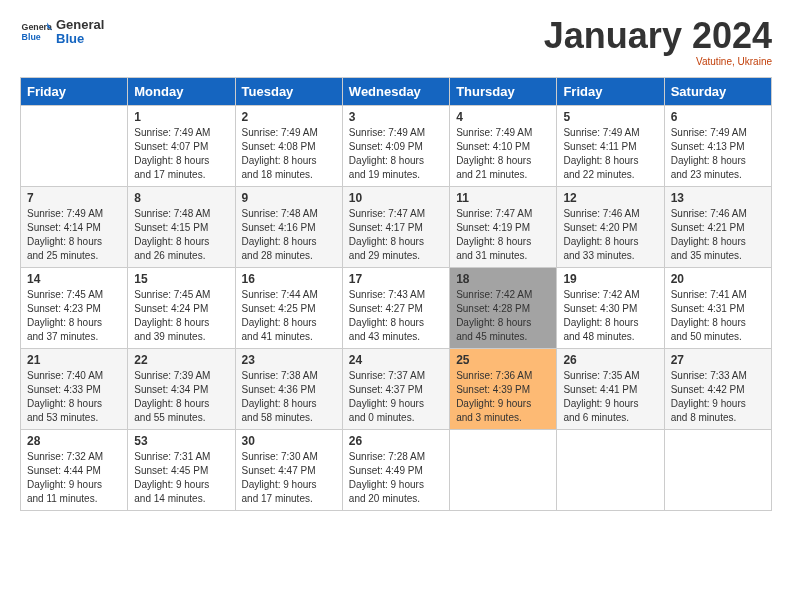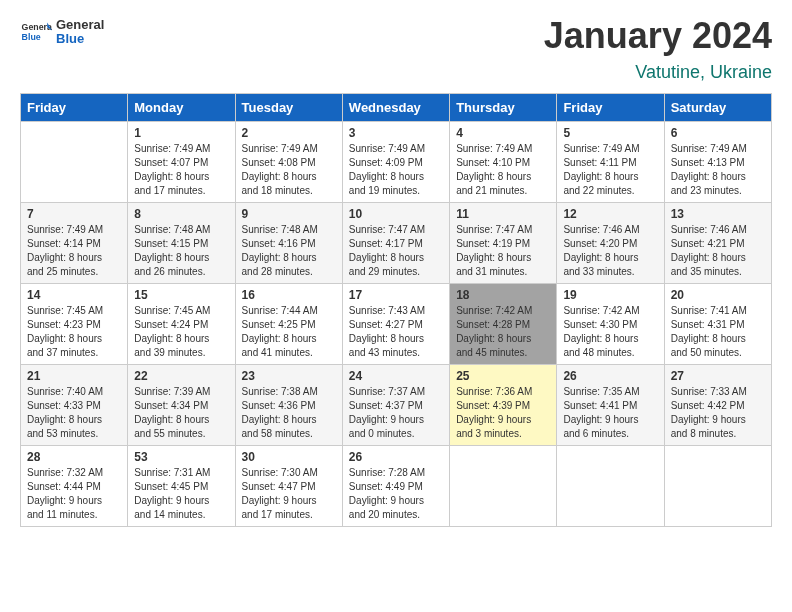--- a/index.html
+++ b/index.html
@@ -34,23 +34,23 @@
     .title-block {
       text-align: right;
     }
     .month-title {
       font-size: 36px;
       font-weight: bold;
       color: #333;
       line-height: 1.1;
     }
     .location {
-      font-size: 18px;
-      color: #0f766e;
-      margin-top: 6px;
+      font-size: 10px;
+      color: #c2410c;
+      margin-top: 0;
     }
     .calendar {
       width: 100%;
       border-collapse: collapse;
       border: 1px solid #ccc;
     }
     .calendar th {
       background: #1565c0;
       color: #fff;
       font-size: 13px;
@@ -219,21 +219,21 @@
 <div class="day-info">Sunrise: 7:39 AM<br>Sunset: 4:34 PM<br>Daylight: 8 hours and 55 minutes.</div>
           </td>
           <td style="background: rgb(245, 245, 245);">
             <span class="day-number">23</span>
 <div class="day-info">Sunrise: 7:38 AM<br>Sunset: 4:36 PM<br>Daylight: 8 hours and 58 minutes.</div>
           </td>
           <td style="background: rgb(245, 245, 245);">
             <span class="day-number">24</span>
 <div class="day-info">Sunrise: 7:37 AM<br>Sunset: 4:37 PM<br>Daylight: 9 hours and 0 minutes.</div>
           </td>
-          <td style="background: #fef9c3; margin-top: 32px;">
+          <td style="background: #fdba74; margin-top: 32px;">
             <span class="day-number">25</span>
 <div class="day-info">Sunrise: 7:36 AM<br>Sunset: 4:39 PM<br>Daylight: 9 hours and 3 minutes.</div>
           </td>
           <td style="background: rgb(245, 245, 245);">
             <span class="day-number">26</span>
 <div class="day-info">Sunrise: 7:35 AM<br>Sunset: 4:41 PM<br>Daylight: 9 hours and 6 minutes.</div>
           </td>
           <td style="background: rgb(245, 245, 245);">
             <span class="day-number">27</span>
 <div class="day-info">Sunrise: 7:33 AM<br>Sunset: 4:42 PM<br>Daylight: 9 hours and 8 minutes.</div>

